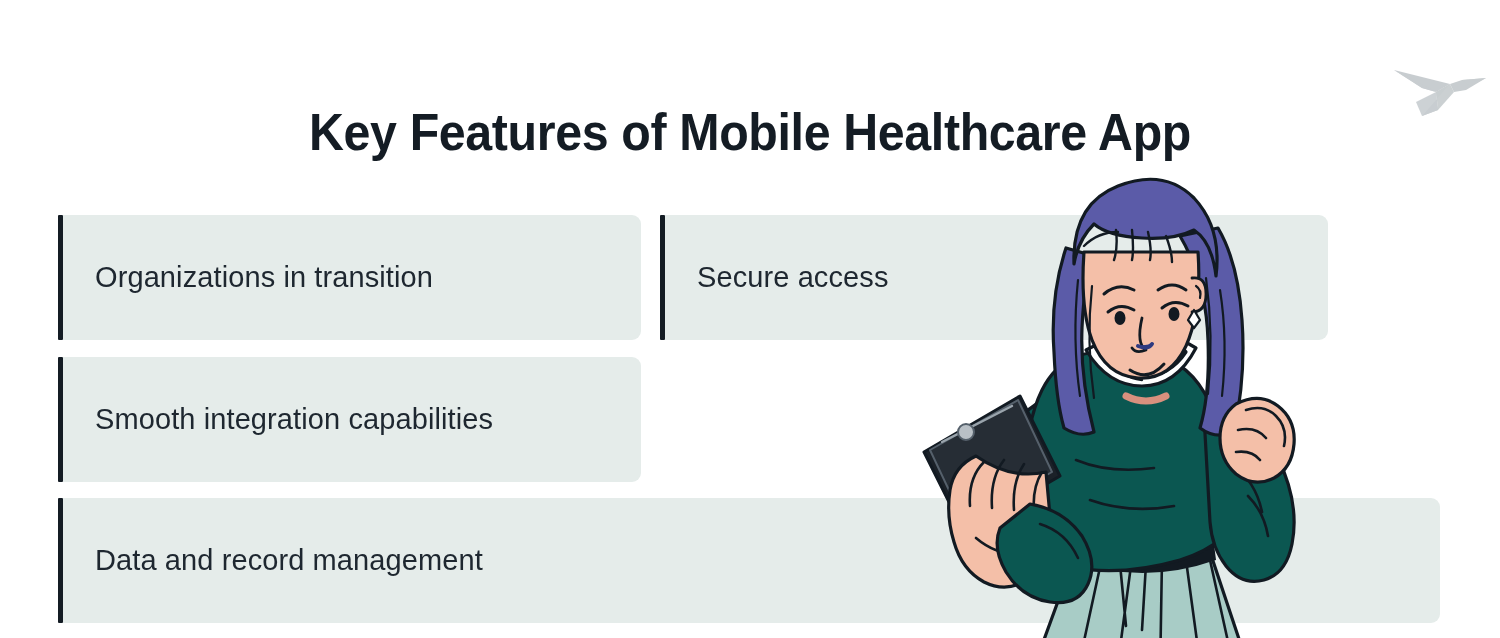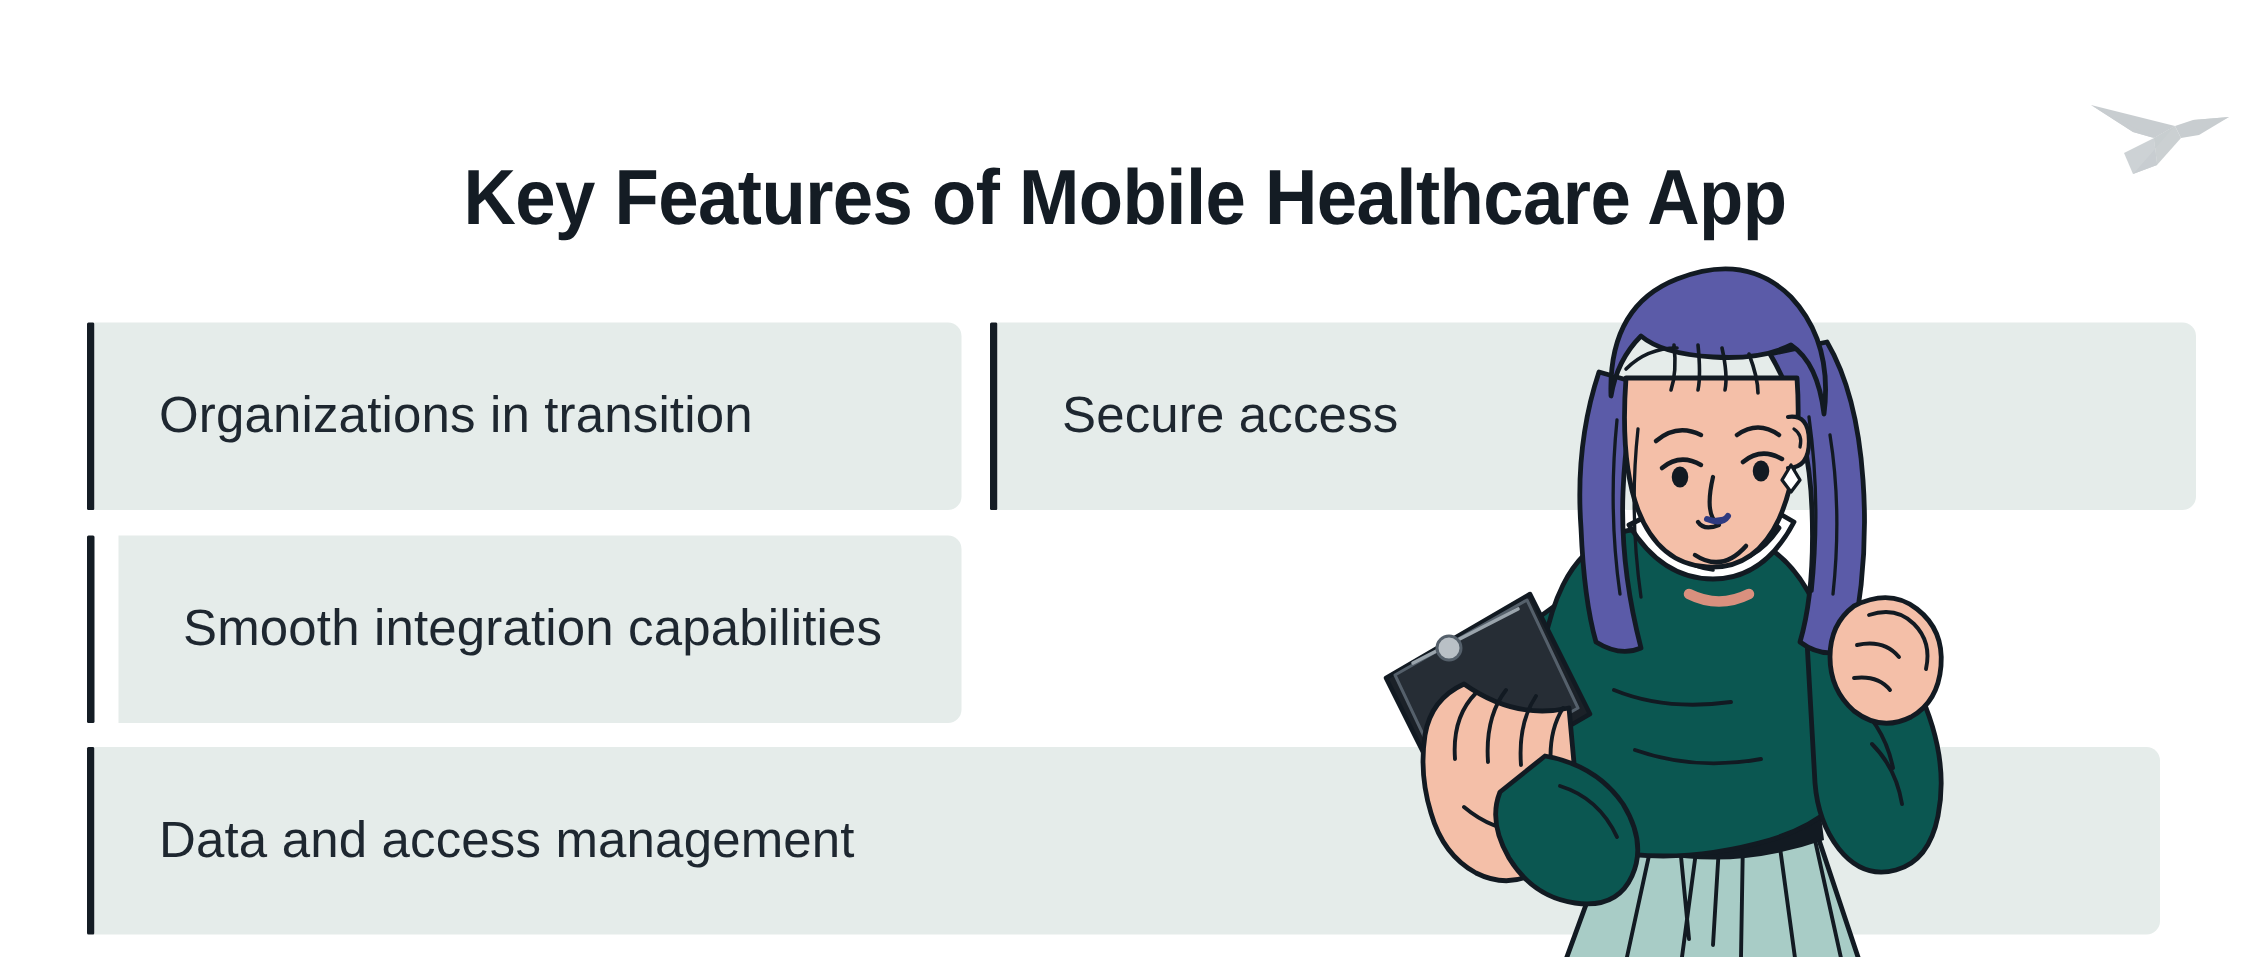--- a/index.html
+++ b/index.html
@@ -41,33 +41,33 @@
     background:#141C24;
     border-radius:1px;
   }
   .card .panel{
     flex:1 1 auto;height:125px;
     background:#E5ECEA;
     border-radius:0 9px 9px 0;
     display:flex;align-items:center;
   }
   .card .label{
-    padding-left:43px;
+    padding-left:32px;
     font-family:"Liberation Sans", sans-serif;
-    font-size:34px;
+    font-size:29px;
     font-weight:400;
     color:#1E2730;
     letter-spacing:0.1px;
     white-space:nowrap;
   }
 
   
-  .r1{top:175px;} .r2{top:317px;gap:16px;} .r3{top:458px;}
+  .r1{top:175px;} .r2{top:317px;} .r3{top:458px;}
   .cL{left:58px;width:583px;}
-  .cR{left:660px;width:804px;align-items:center;}
+  .cR{left:660px;width:668px;align-items:center;}
   .cFull{left:58px;width:1382px;}
 
   
   .illus{position:absolute;left:880px;top:120px;width:520px;height:518px;}
 </style>
 </head>
 <body>
 
 <div class="stage">
 
@@ -105,21 +105,21 @@
     <div class="bar"></div>
     <div class="panel">
       <span class="label">Smooth integration capabilities</span>
     </div>
   </div>
 
 
   <div class="card r3 cFull">
     <div class="bar"></div>
     <div class="panel">
-      <span class="label">Data and access management</span>
+      <span class="label">Data and record management</span>
     </div>
   </div>
 
   <div class="illus">
     <svg width="520" height="518" viewBox="0 0 520 518" xmlns="http://www.w3.org/2000/svg">
       <defs>
         <clipPath id="clipAll">
             <rect x="0" y="0" width="520" height="518"></rect>
           </clipPath>
       </defs>

